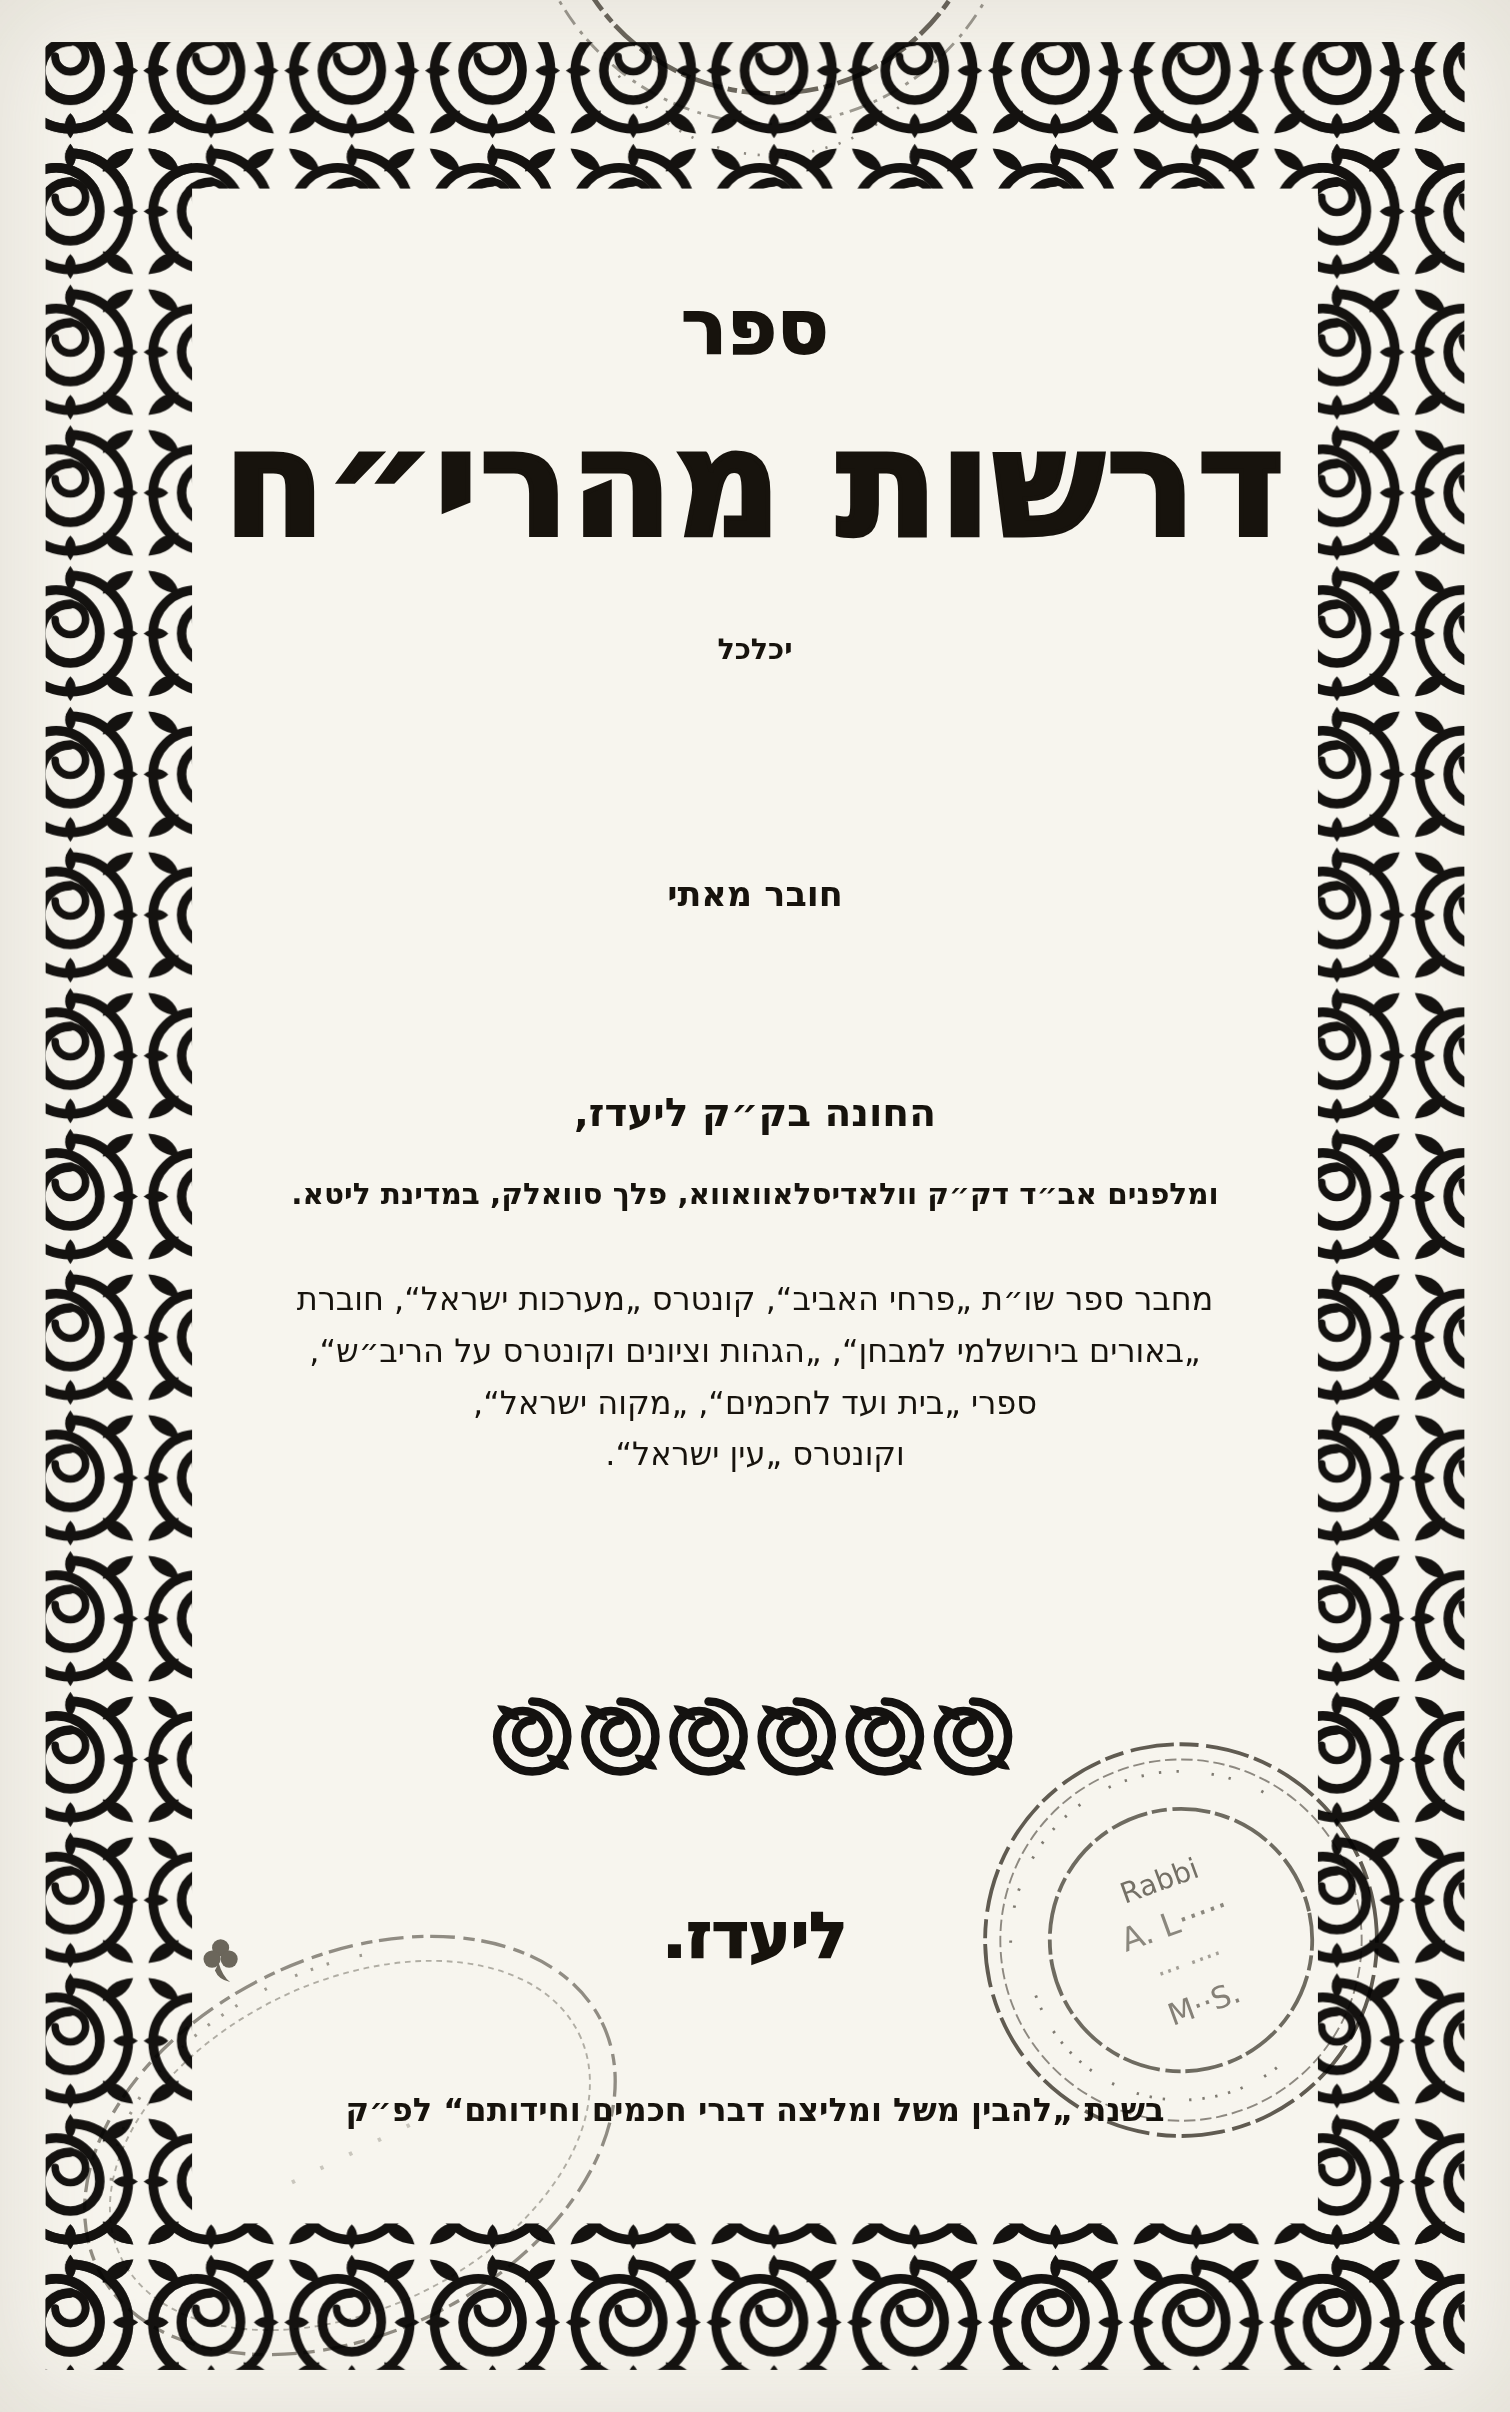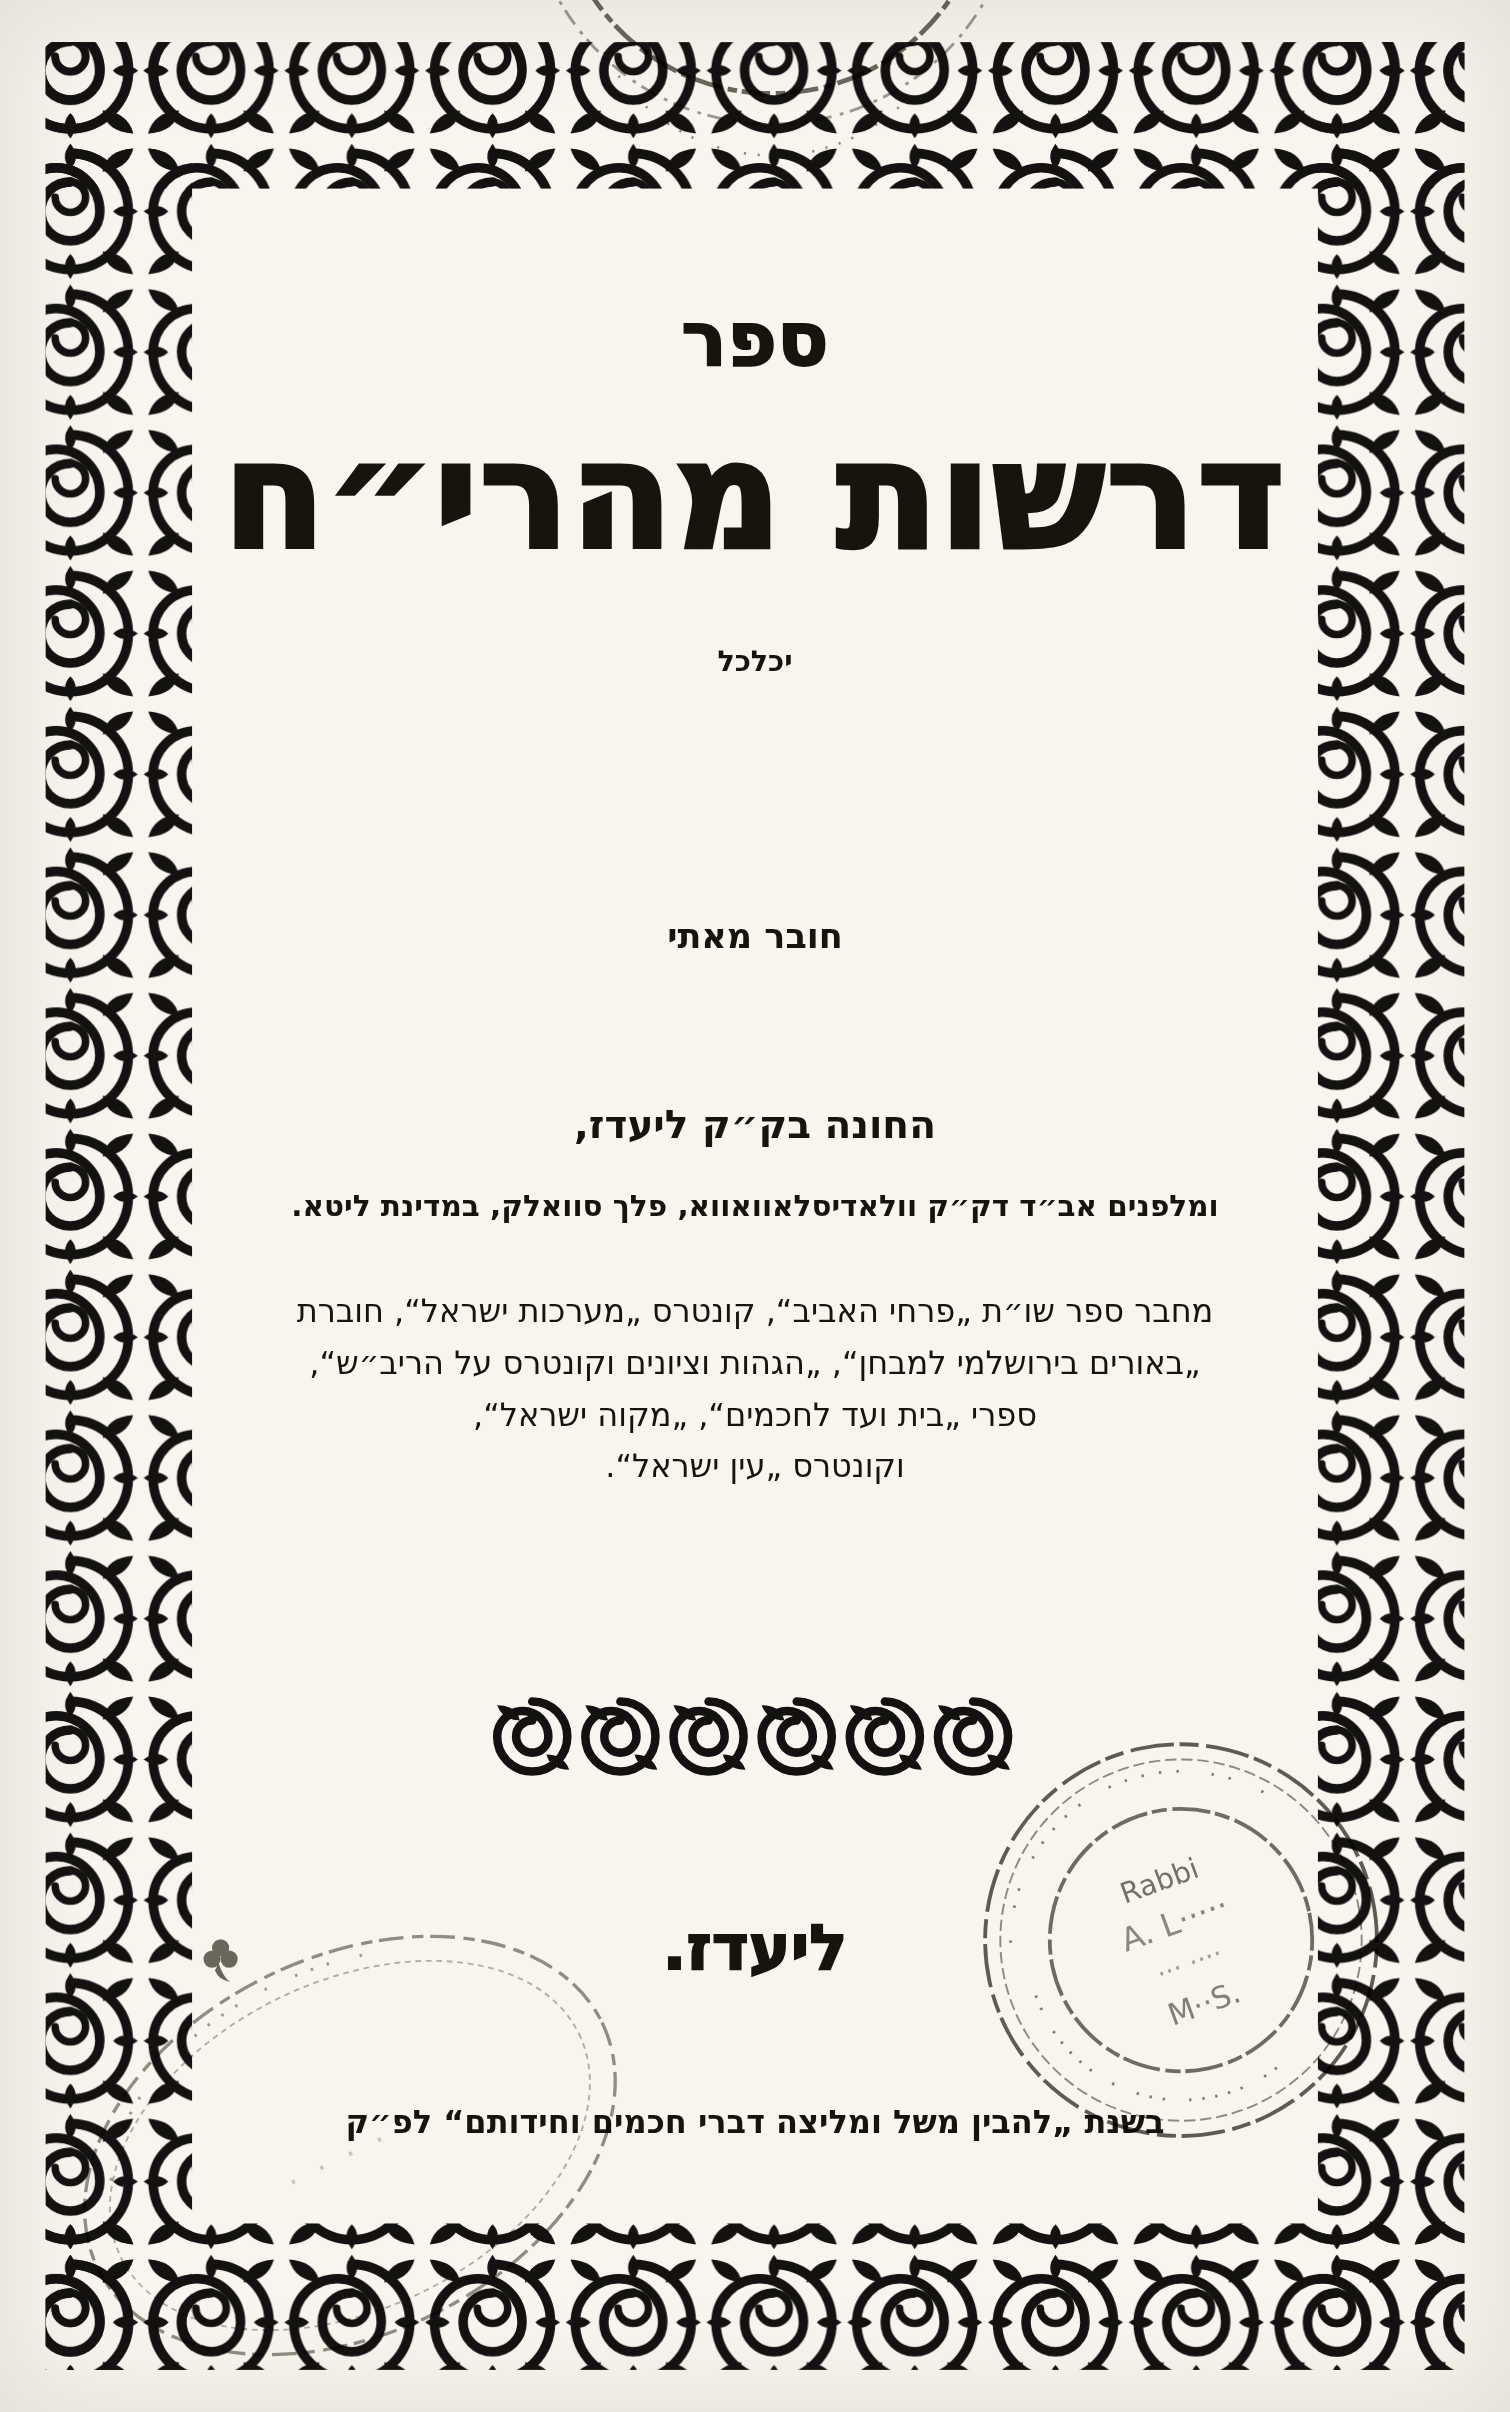--- a/index.html
+++ b/index.html
@@ -11,26 +11,26 @@
     overflow:hidden;
     font-family:"DejaVu Sans",sans-serif;
     color:#17130d;
     box-shadow:inset 0 0 114px rgba(120,110,90,.18);
   }
   svg{display:block;}
   .border-svg,.stamps,.divider{position:absolute;pointer-events:none;}
   .border-svg{inset:0;}
   .stamps{inset:0;mix-blend-mode:multiply;}
   .content{position:absolute;left:195px;right:195px;top:0;bottom:0;direction:rtl;text-align:center;}
-  .content > div, .content > h1{position:absolute;left:0;right:0;margin:12px;white-space:nowrap;}
+  .content > div, .content > h1{position:absolute;left:0;right:0;margin:0;white-space:nowrap;}
   .sefer{top:283px;font-size:76px;font-weight:bold;-webkit-text-stroke:1.9px #17130d;}
   .title{top:398px;font-size:148px;font-weight:bold;letter-spacing:1.9px;-webkit-text-stroke:4.8px #17130d;}
   .yechalkel{top:633px;font-size:28.5px;font-weight:bold;}
   .subtitle{top:700px;font-size:54px;font-weight:bold;line-height:1.58;-webkit-text-stroke:1.4px #17130d;white-space:normal;}
-  .byline-intro{top:904px;font-size:35px;font-weight:bold;}
+  .byline-intro{top:874px;font-size:35px;font-weight:bold;}
   .author{top:961px;font-size:72px;font-weight:bold;-webkit-text-stroke:2.4px #17130d;}
   .residence{top:1090px;font-size:39px;font-weight:bold;}
   .former{top:1177px;font-size:29.5px;font-weight:bold;}
   .works{top:1274px;font-size:32px;font-weight:500;line-height:1.62;white-space:normal;}
   .divider{top:1691px;left:50%;transform:translateX(-50%);}
   .city{top:1899px;font-size:63px;font-weight:bold;-webkit-text-stroke:1.9px #17130d;}
   .printer{top:2022px;font-size:41px;font-weight:bold;-webkit-text-stroke:1px #17130d;}
   .yearline{top:2091px;font-size:32px;font-weight:bold;}
   .leeds{top:2157px;font-size:38px;font-weight:bold;letter-spacing:9.5px;direction:ltr;}
   .stamp-text{font-family:"DejaVu Sans",sans-serif;}

